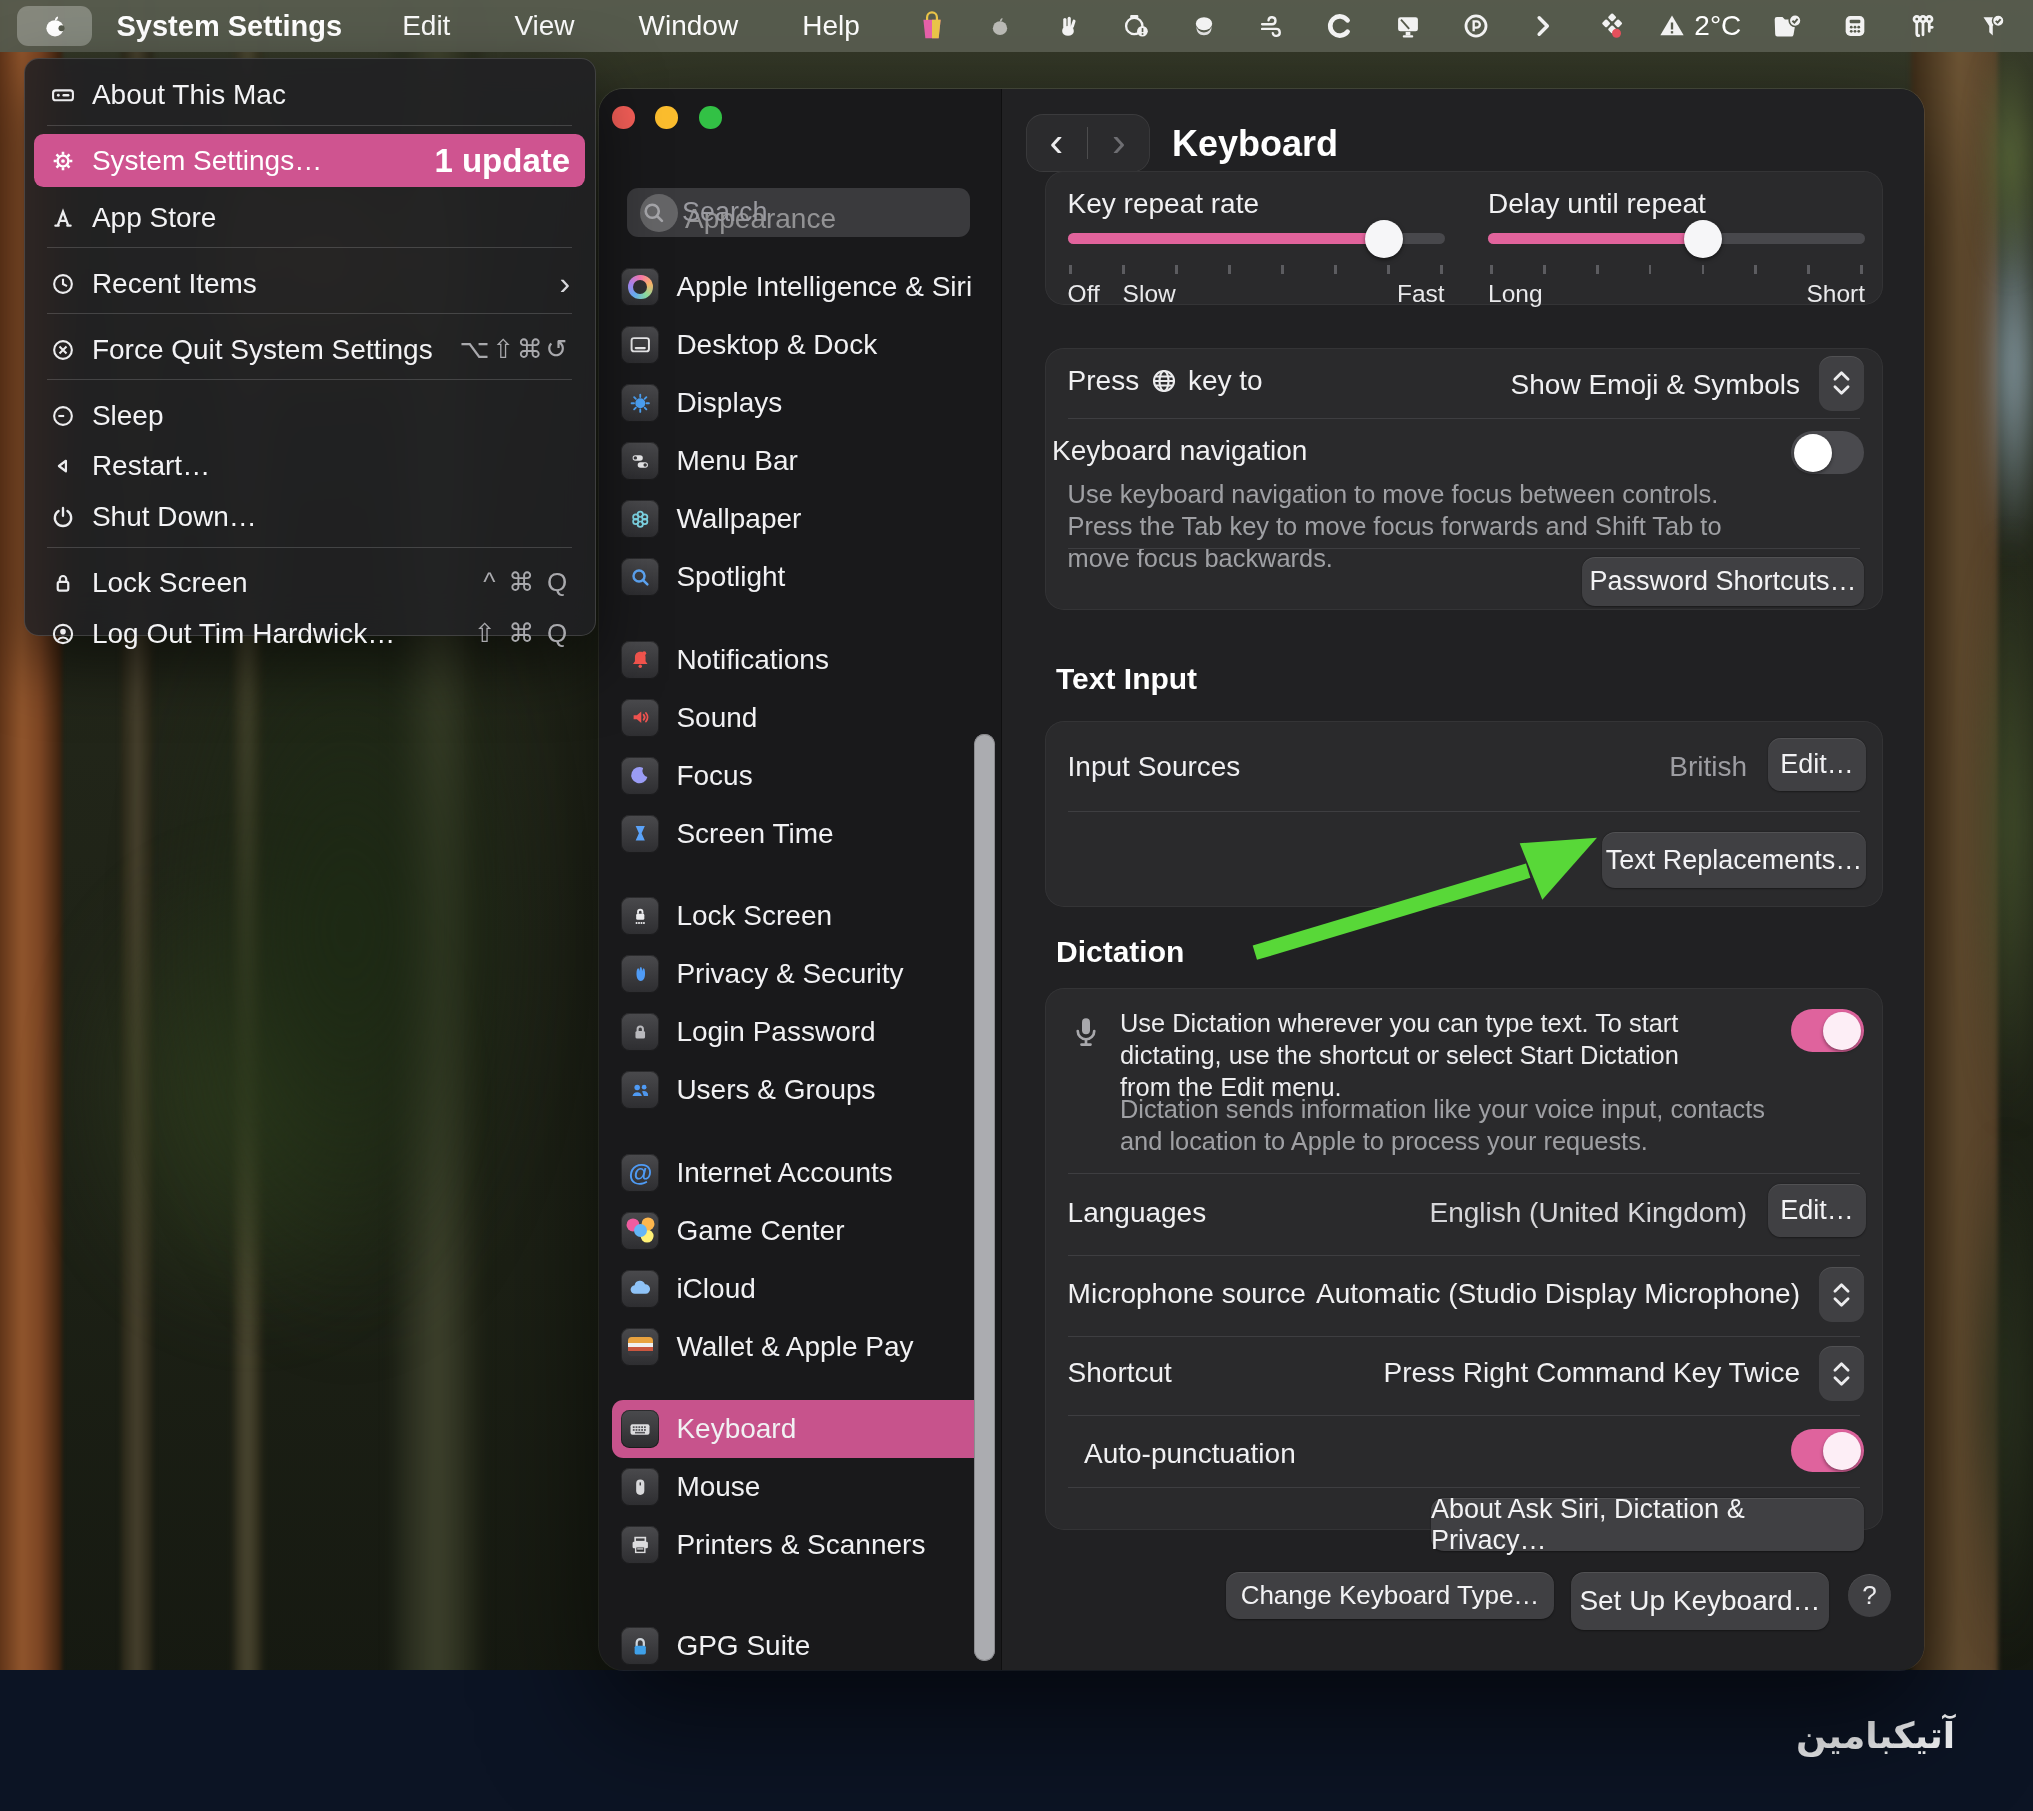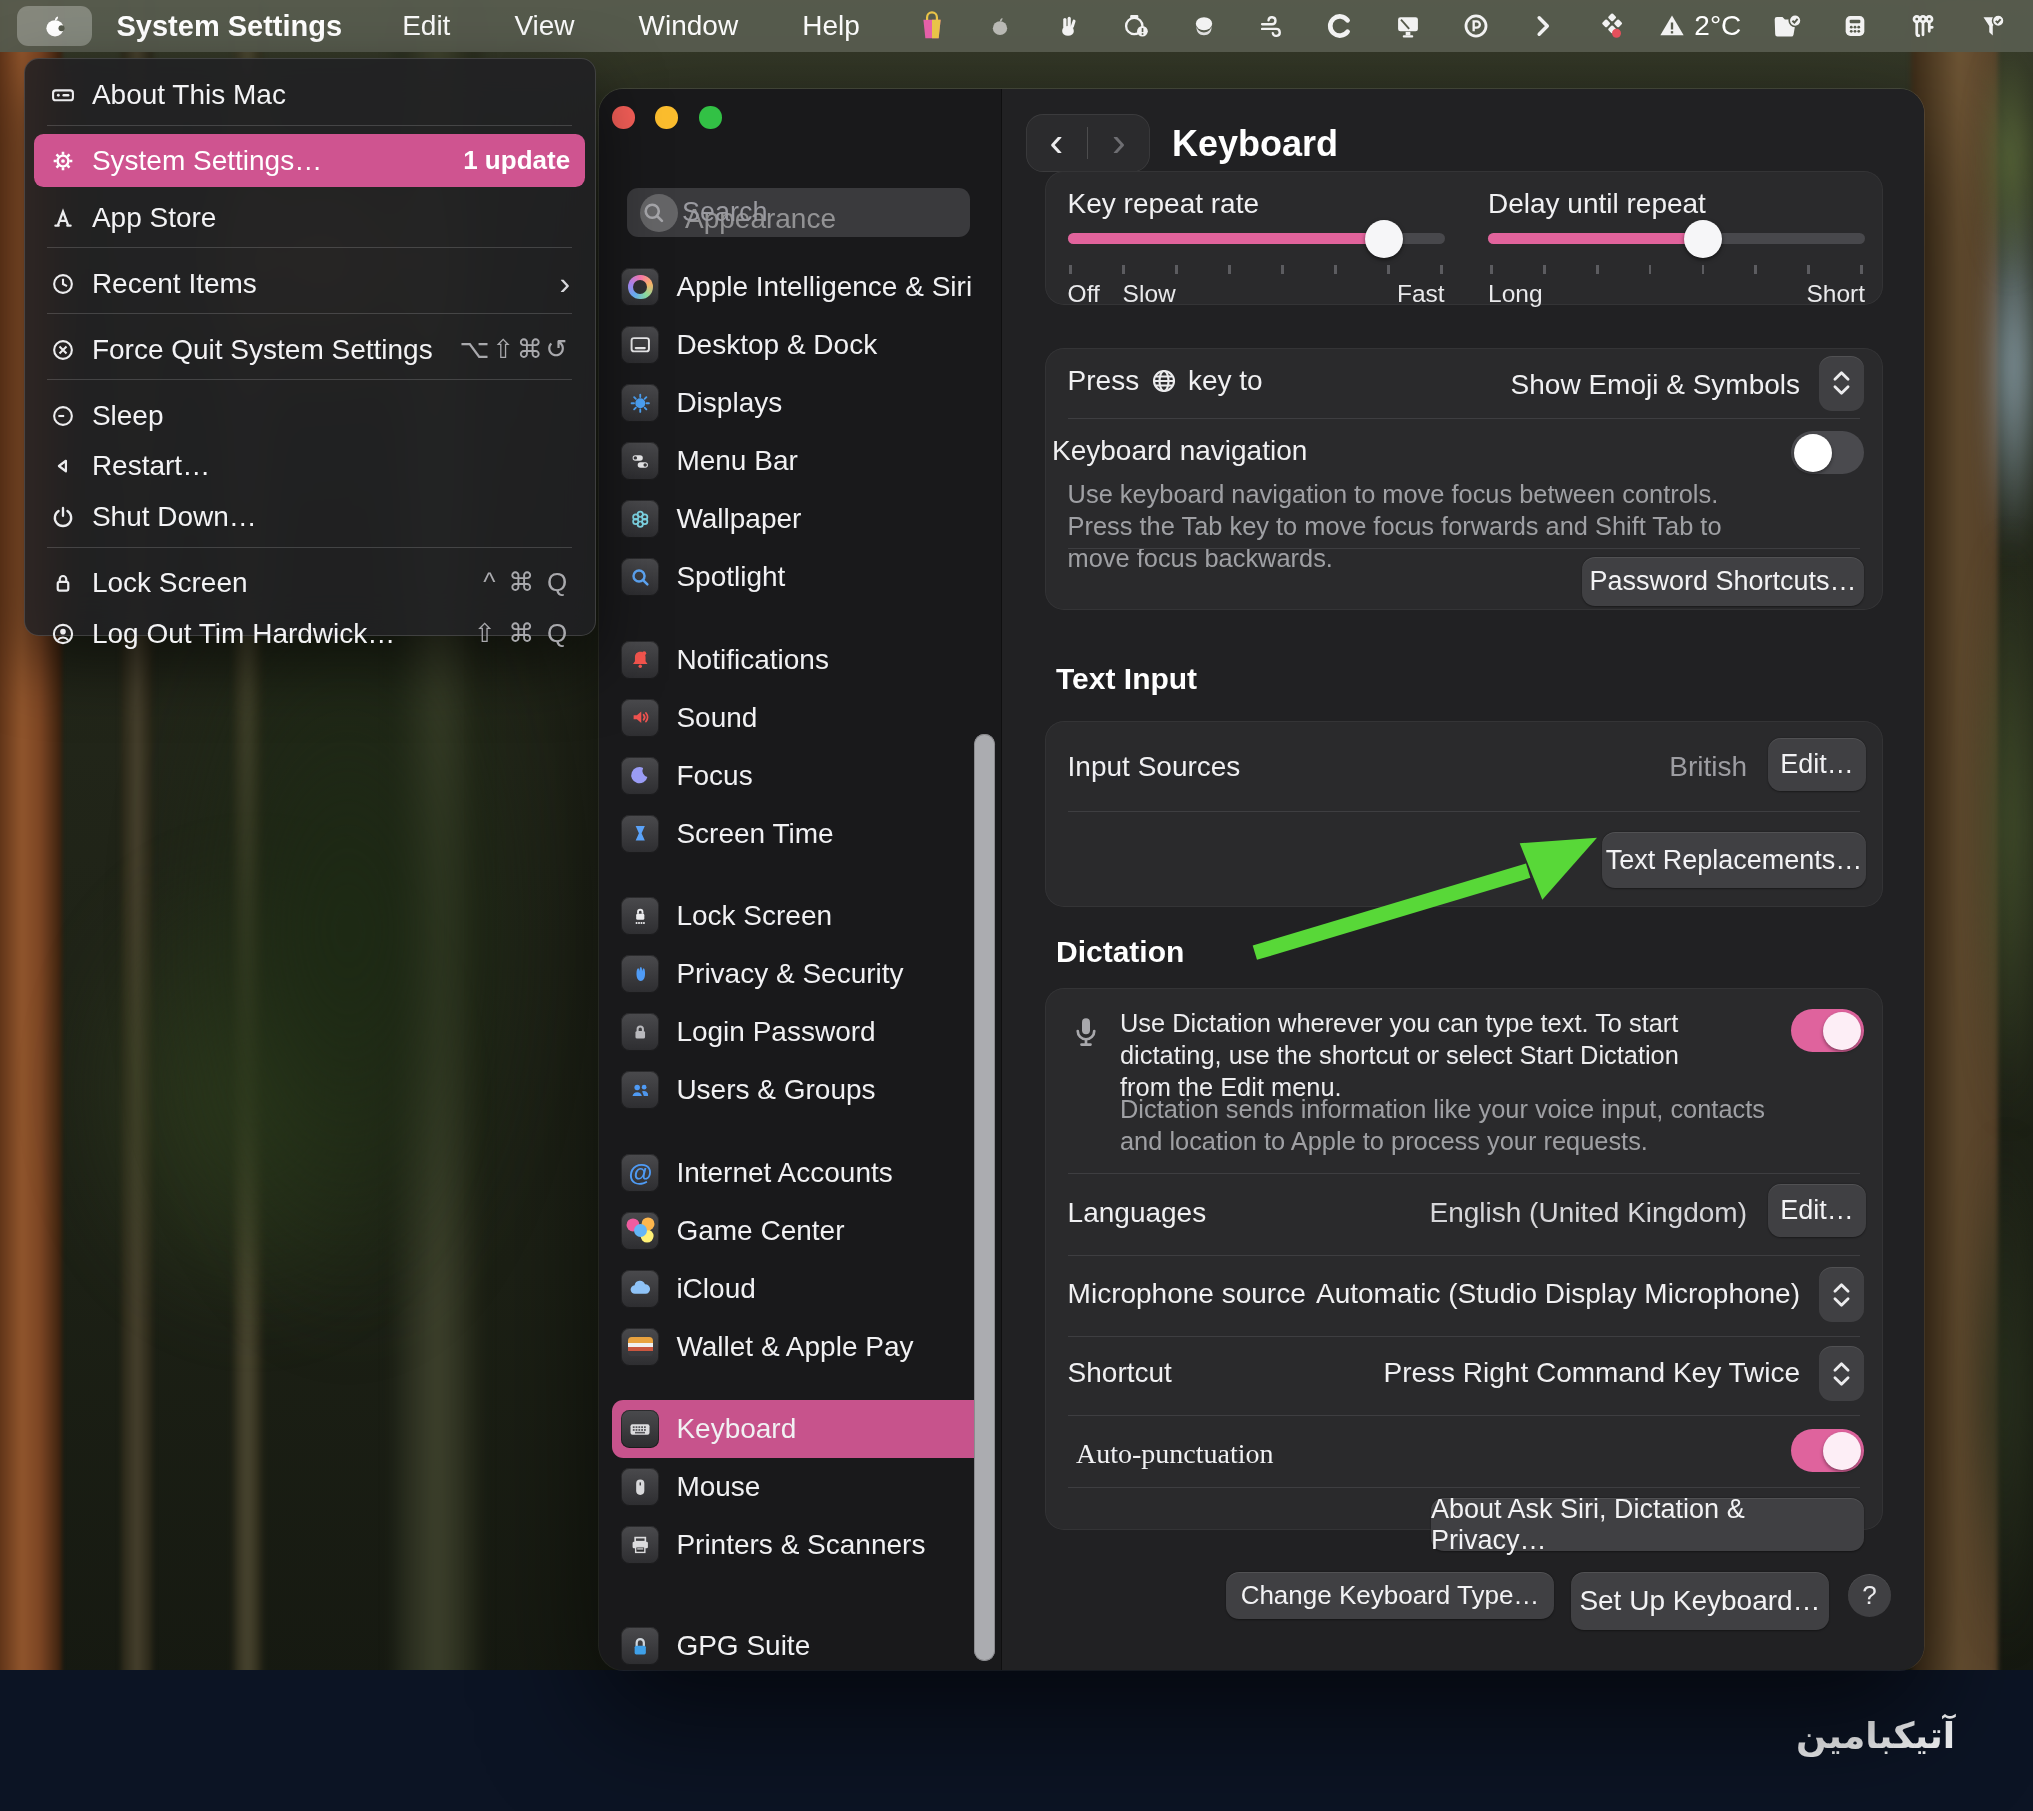--- a/index.html
+++ b/index.html
@@ -39,21 +39,21 @@
   
   .amenu{position:absolute;left:23.5px;top:58px;width:570px;height:576px;border-radius:15px;
     background:rgba(32,32,35,.85);border:0.9px solid rgba(255,255,255,.14);
     box-shadow:0 28px 66px rgba(0,0,0,.55);backdrop-filter:blur(21px);z-index:60;color:#f3f3f5;}
   .am-item{position:absolute;left:9.4px;right:9.4px;height:53px;display:flex;align-items:center;
     font-size:28px;padding:0 15px;border-radius:9.4px;}
   .am-ico{width:43px;display:flex;justify-content:flex-start;align-items:center;}
   .am-right{margin-left:auto;color:#a9a9ad;font-size:26px;letter-spacing:2.8px;}
   .am-sep{position:absolute;left:22.6px;right:22.6px;height:0.9px;background:rgba(255,255,255,.16);}
   .am-hl{background:#cf5490;color:#fff;}
-  .am-hl .am-right{color:#fff;letter-spacing:0;font-weight:600;font-size:26px;}
+  .am-hl .am-right{color:#fff;letter-spacing:0;font-weight:600;font-size:33px;}
   
   .window{position:absolute;left:599px;top:89px;width:1325px;height:1581px;border-radius:24.5px;
     background:#202022;box-shadow:0 47px 113px rgba(0,0,0,.6),0 0 0 0.9px rgba(255,255,255,.12);
     display:flex;overflow:hidden;z-index:20;}
   .sidebar{position:relative;width:402px;background:rgba(26,26,28,.98);flex:none;}
   .tl{position:absolute;top:17px;width:22.6px;height:22.6px;border-radius:50%;}
   .tl.r{left:13px;background:#f65f58;} .tl.y{left:56px;background:#fbbd2e;} .tl.g{left:100px;background:#32c145;}
   .searchbox{position:absolute;left:28px;top:99px;width:343px;height:49px;border-radius:11.3px;background:#3a3a3d;
     display:flex;align-items:center;overflow:hidden;}
   .searchbox .mag{margin-left:13px;}
@@ -749,21 +749,21 @@
         <div class="hdiv" style="top:348px;"></div>
         <div class="flabel" style="left:22.6px;top:369px;">Shortcut</div>
         <div class="fvalue" style="right:83px;top:369px;">Press Right Command Key Twice</div>
         <div class="stepper" style="right:19px;top:358px;">
           <svg width="21" height="30" viewBox="0 0 22 32" fill="none" stroke="#ececee" stroke-width="3" stroke-linecap="round" stroke-linejoin="round">
               <path d="M4 12l7-7 7 7"></path>
               <path d="M4 20l7 7 7-7"></path>
             </svg>
         </div>
         <div class="hdiv" style="top:427px;"></div>
-        <div class="flabel" style="left:31px;top:450px;font-family:Liberation Serif, serif;">Auto-punctuation</div>
+        <div class="flabel" style="left:39px;top:450px;">Auto-punctuation</div>
         <div class="toggle on" style="right:19px;top:441px;">
             <i></i>
           </div>
         <div class="hdiv" style="top:499px;"></div>
         <div class="btn" style="right:19px;top:510px;width:433px;height:53px;">About Ask Siri, Dictation &amp; Privacy…</div>
       </div>
 
       <div class="btn" style="left:225px;top:1483px;width:328px;height:47px;font-size:26px;">Change Keyboard Type…</div>
       <div class="btn" style="left:570px;top:1483px;width:258px;height:58px;font-size:28px;">Set Up Keyboard…</div>
       <div class="help-circle">?</div>

